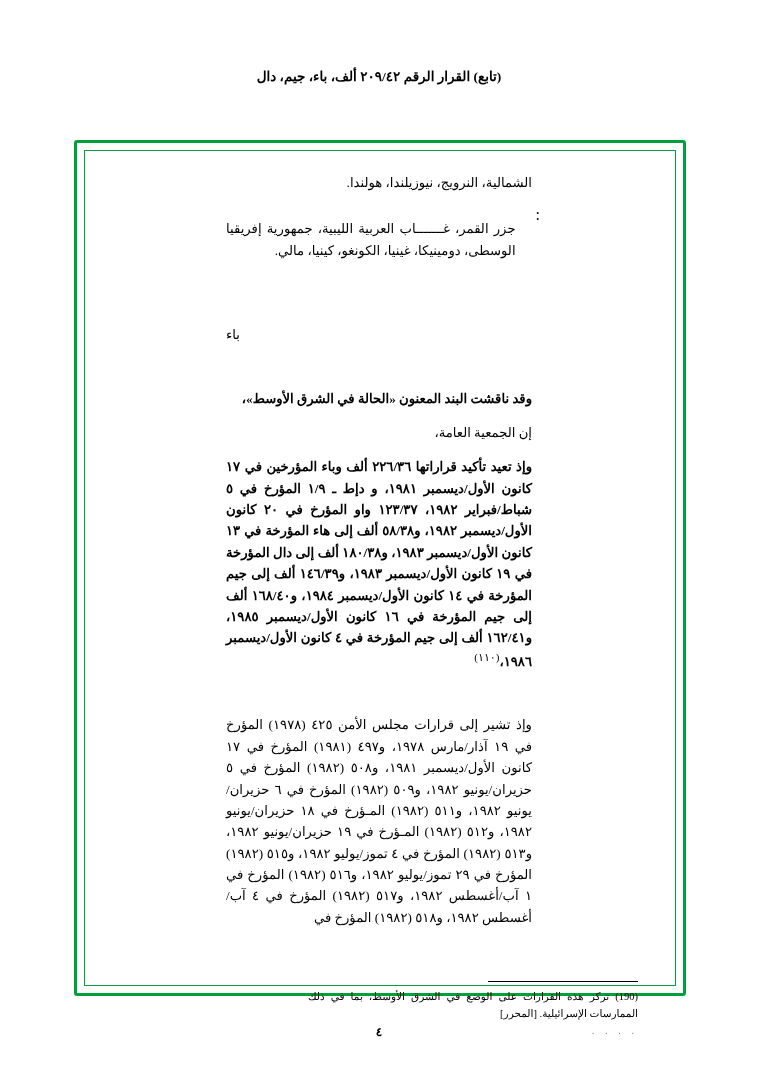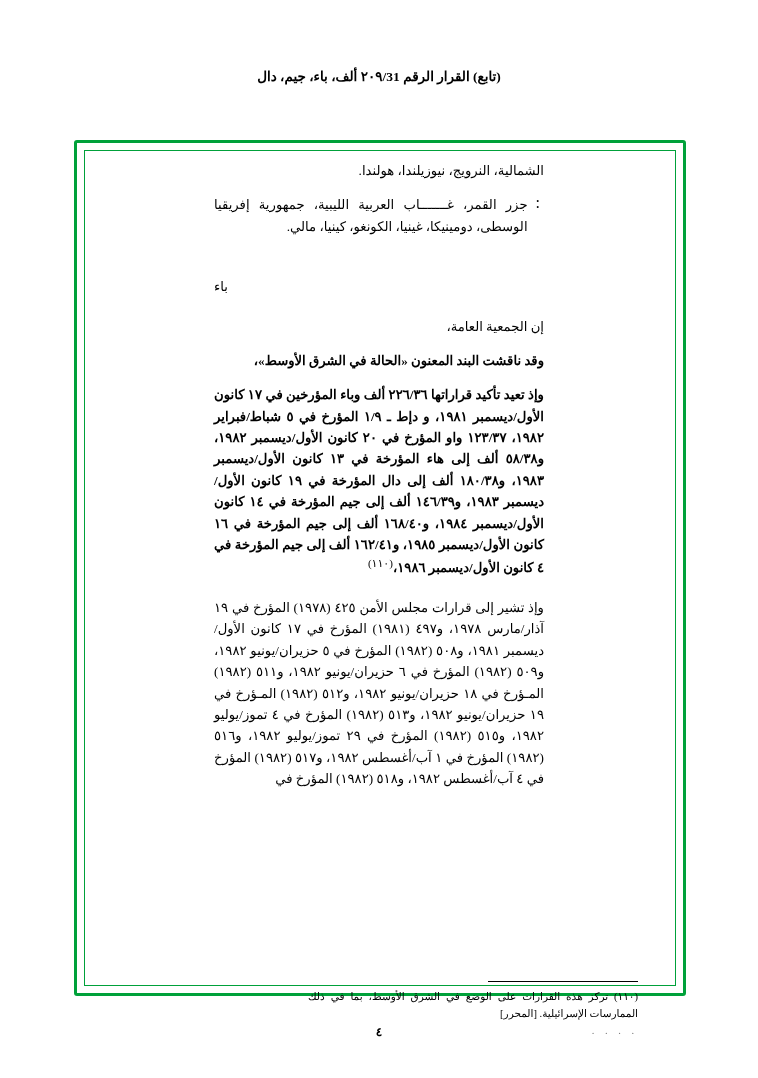--- a/index.html
+++ b/index.html
@@ -65,21 +65,21 @@
     height: 818px;
     box-sizing: border-box;
     padding: 0;
   }
   .col {
     width: 330px;
     margin: 0 auto 0 auto;
     margin-right: 120px;
   }
   p {
-    margin: 0;
+    margin: 12px;
     font-size: 13.2px;
     line-height: 1.62;
     text-align: justify;
     text-justify: inter-word;
   }
   .para {
     margin-bottom: 13px;
   }
   .lead-lines p { text-align: right; }
   .abs-row {
@@ -136,21 +136,21 @@
     text-align: left;
     font-size: 13.2px;
   }
 </style>
 </head>
 <body>
 
 <div class="page">
 
   <div class="header-block">
-    <div class="header-title">(تابع) القرار الرقم ٢٠٩/31 ألف، باء، جيم، دال</div>
+    <div class="header-title">(تابع) القرار الرقم ٢٠٩/٤٢ ألف، باء، جيم، دال</div>
   </div>
 
   <div class="green-frame">
     <div class="inner-frame"></div>
   </div>
 
   <div class="content">
     <div class="col">
 
       <div class="lead-lines">
@@ -161,34 +161,34 @@
         <span class="abs-colon">:</span>
         <p style="flex:1">جزر القمر، غـــــــاب العربية الليبية، جمهورية إفريقيا الوسطى، دومينيكا، غينيا، الكونغو، كينيا، مالي.</p>
       </div>
 
       <div class="spacer-md"></div>
 
       <p class="heading-line">باء</p>
 
       <div class="spacer-sm"></div>
 
+      <p class="para bold">وقد ناقشت البند المعنون «الحالة في الشرق الأوسط»،</p>
+
       <p class="para">إن الجمعية العامة،</p>
-
-      <p class="para bold">وقد ناقشت البند المعنون «الحالة في الشرق الأوسط»،</p>
 
       <p><span class="bold">وإذ تعيد تأكيد قراراتها ٢٢٦/٣٦ ألف وباء المؤرخين في ١٧ كانون الأول/ديسمبر ١٩٨١، و دإط ـ ١/٩ المؤرخ في ٥ شباط/فبراير ١٩٨٢، ١٢٣/٣٧ واو المؤرخ في ٢٠ كانون الأول/ديسمبر ١٩٨٢، و٥٨/٣٨ ألف إلى هاء المؤرخة في ١٣ كانون الأول/ديسمبر ١٩٨٣، و١٨٠/٣٨ ألف إلى دال المؤرخة في ١٩ كانون الأول/ديسمبر ١٩٨٣، و١٤٦/٣٩ ألف إلى جيم المؤرخة في ١٤ كانون الأول/ديسمبر ١٩٨٤، و١٦٨/٤٠ ألف إلى جيم المؤرخة في ١٦ كانون الأول/ديسمبر ١٩٨٥، و١٦٢/٤١ ألف إلى جيم المؤرخة في ٤ كانون الأول/ديسمبر ١٩٨٦،</span><span class="sup">(١١٠)</span></p>
 
       <div class="spacer-sm"></div>
 
       <p class="para">وإذ تشير إلى قرارات مجلس الأمن ٤٢٥ (١٩٧٨) المؤرخ في ١٩ آذار/مارس ١٩٧٨، و٤٩٧ (١٩٨١) المؤرخ في ١٧ كانون الأول/ديسمبر ١٩٨١، و٥٠٨ (١٩٨٢) المؤرخ في ٥ حزيران/يونيو ١٩٨٢، و٥٠٩ (١٩٨٢) المؤرخ في ٦ حزيران/يونيو ١٩٨٢، و٥١١ (١٩٨٢) المـؤرخ في ١٨ حزيران/يونيو ١٩٨٢، و٥١٢ (١٩٨٢) المـؤرخ في ١٩ حزيران/يونيو ١٩٨٢، و٥١٣ (١٩٨٢) المؤرخ في ٤ تموز/يوليو ١٩٨٢، و٥١٥ (١٩٨٢) المؤرخ في ٢٩ تموز/يوليو ١٩٨٢، و٥١٦ (١٩٨٢) المؤرخ في ١ آب/أغسطس ١٩٨٢، و٥١٧ (١٩٨٢) المؤرخ في ٤ آب/أغسطس ١٩٨٢، و٥١٨ (١٩٨٢) المؤرخ في</p>
 
     </div>
   </div>
 
   <div class="footnote-wrap">
     <div class="footnote-rule"></div>
-    <div class="footnote">(١١٠) تركز هذه القرارات على الوضع في الشرق الأوسط، بما في ذلك الممارسات الإسرائيلية. [المحرر]</div>
+    <div class="footnote">(190) تركز هذه القرارات على الوضع في الشرق الأوسط، بما في ذلك الممارسات الإسرائيلية. [المحرر]</div>
     <div class="footnote-tail">. . . .</div>
   </div>
 
   <div class="page-number">٤</div>
 
 </div>
 
 </body></html>

